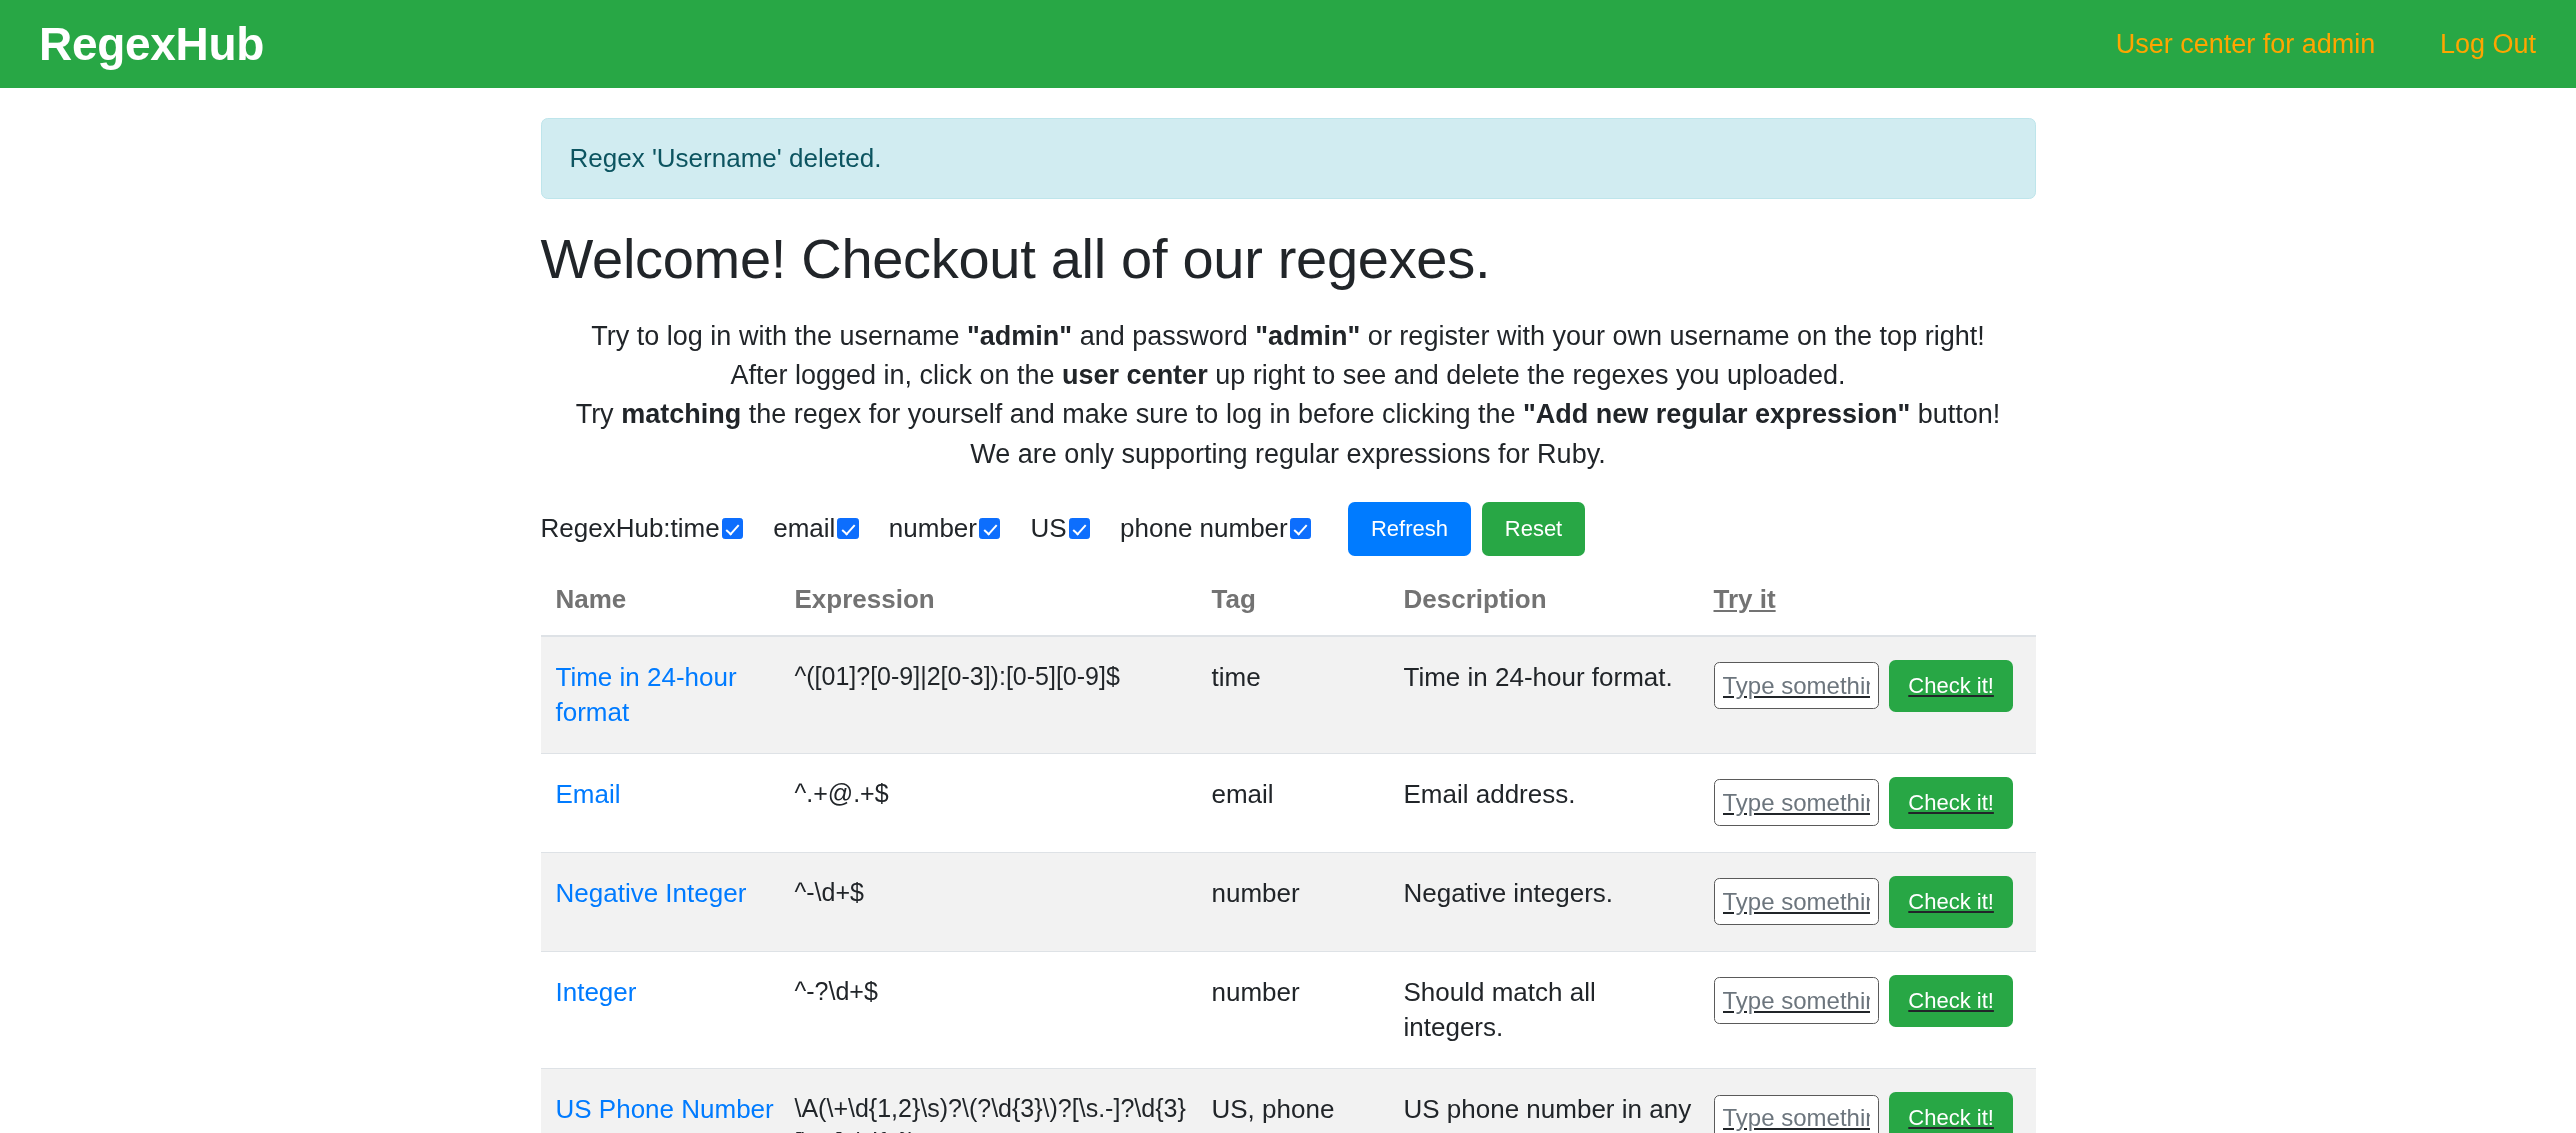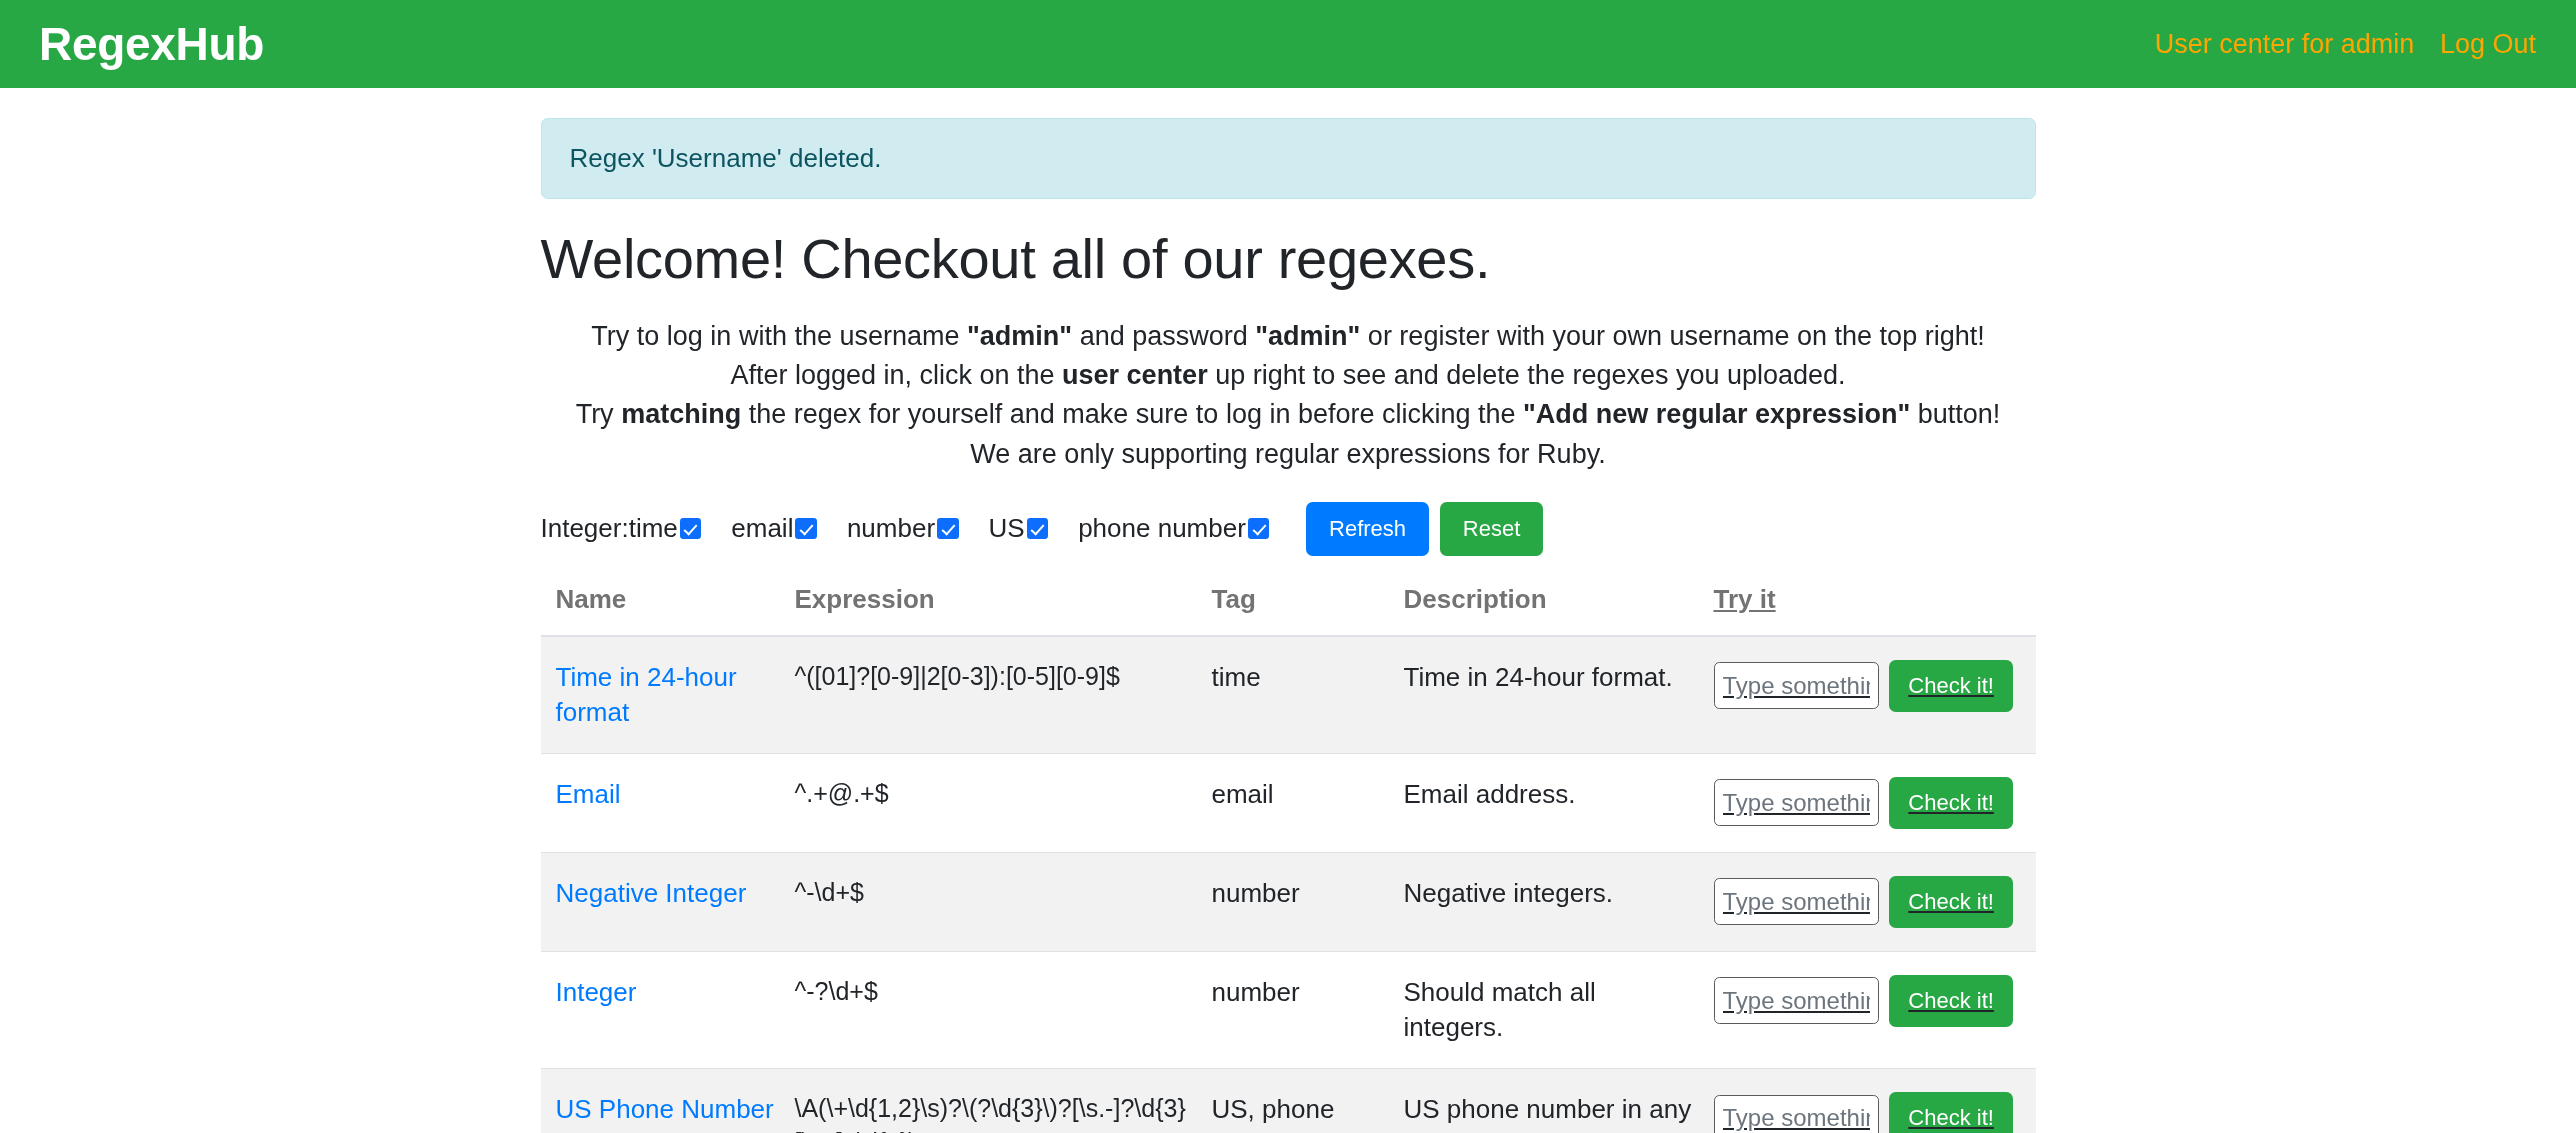--- a/index.html
+++ b/index.html
@@ -34,20 +34,21 @@
   .nav-links {
     display: flex;
     align-items: center;
     gap: 25.6px;
   }
   .nav-link {
     color: #ffa500;
     font-size: 27px;
     text-decoration: none;
     white-space: nowrap;
+    margin-left: 39px;
   }
 
   
   .page {
     width: 1495px;
     margin: 0 auto;
     padding-top: 30px;
   }
 
   
@@ -213,21 +214,21 @@
 
   <p class="intro-line"><span>Try to log in with the username </span><b>"admin"</b><span> and password </span><b>"admin"</b><span> or register with your own username on the top right!</span></p>
 
   <p class="intro-line"><span>After logged in, click on the </span><b>user center</b><span> up right to see and delete the regexes you uploaded.</span></p>
 
   <p class="intro-line"><span>Try </span><b>matching</b><span> the regex for yourself and make sure to log in before clicking the </span><b>"Add new regular expression"</b><span> button!</span></p>
 
   <p class="intro-line">We are only supporting regular expressions for Ruby.</p>
 
   <form class="filter-bar">
-    <span class="lead">Integer:</span>
+    <span class="lead">RegexHub:</span>
     <label class="filter-item">
       <span>time</span>
       <input type="checkbox" class="cbx" checked="" style="">
     </label>
     <label class="filter-item">
       <span>email</span>
       <input type="checkbox" class="cbx" checked="" style="">
     </label>
     <label class="filter-item">
       <span>number</span>

